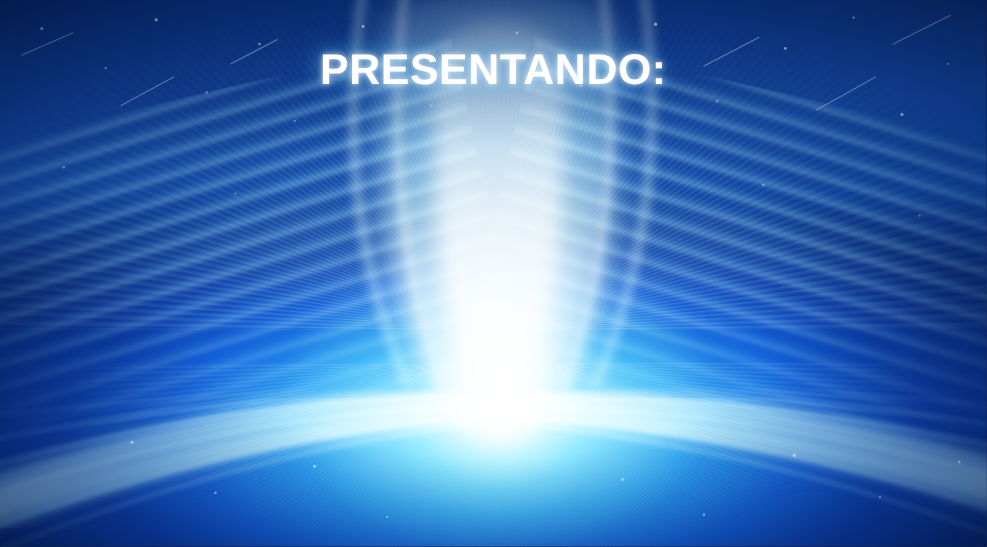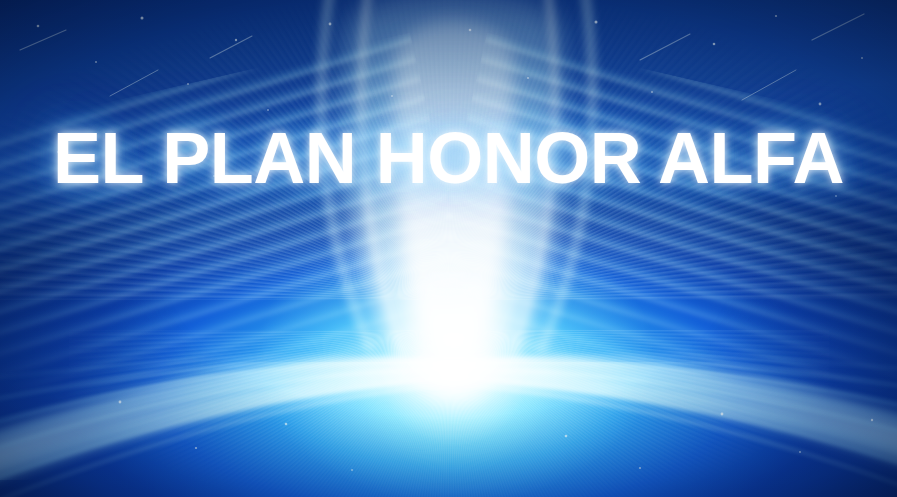--- a/index.html
+++ b/index.html
@@ -311,16 +311,16 @@
       <line x1="210" y1="58" x2="252" y2="36" stroke-width="1.1"></line>
       <line x1="640" y1="60" x2="690" y2="34" stroke-width="1.1"></line>
       <line x1="742" y1="100" x2="796" y2="70" stroke-width="1"></line>
       <line x1="812" y1="40" x2="864" y2="14" stroke-width="1.2"></line>
     </g>
   </svg>
 
   <div class="layer" id="vignette"></div>
 
   <div id="text-layer">
-    <div id="title">EL PLAN HONOR ALFA</div>
+    <div id="kicker">PRESENTANDO:</div>
   </div>
 
 </div>
 
 </body></html>

